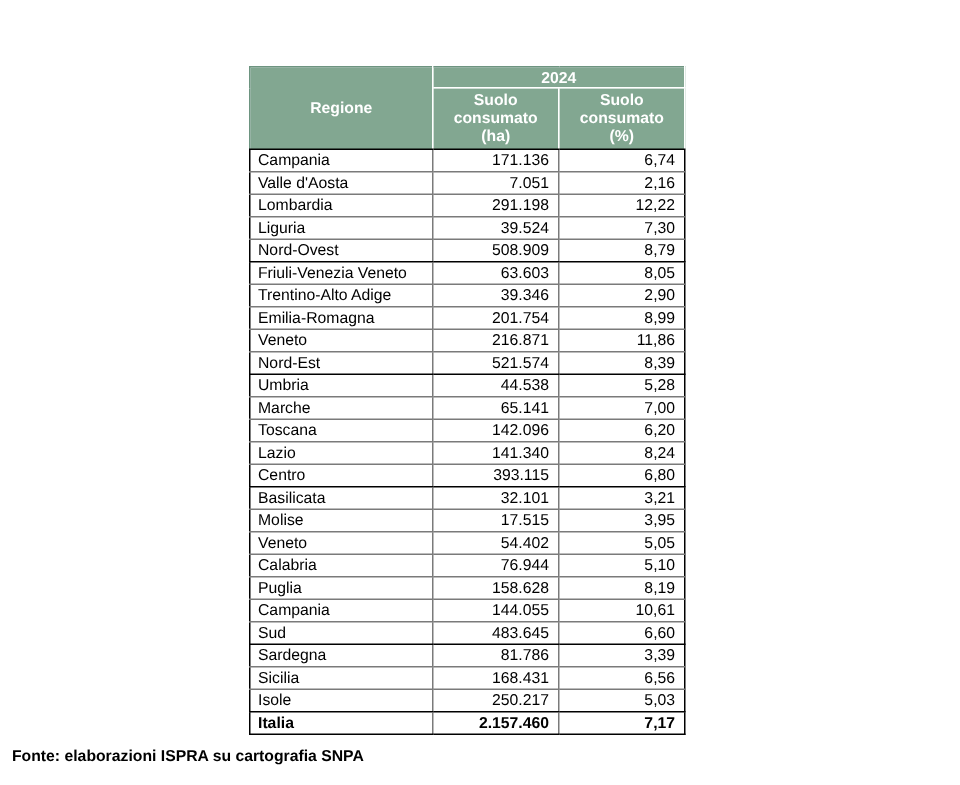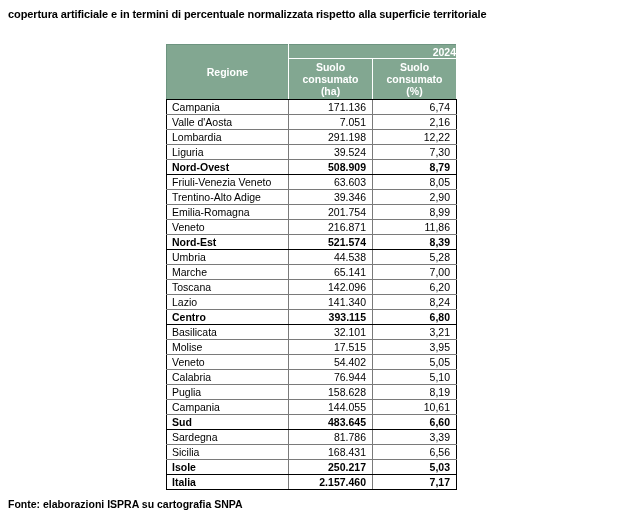--- a/index.html
+++ b/index.html
@@ -73,21 +73,20 @@
     border-top: 1px solid #6d9480;
     border-bottom: 1px solid #000000;
   }
   th.th-metric {
     height: 40px;
     border-bottom: 1px solid #000000;
     margin-top: 20px;
   }
   th.th-year.first-year {
     border-top: 1px solid #6d9480;
-    text-align: right;
   }
   th.th-metric .unit {
     display: block;
   }
 
   
   tbody td {
     height: 14px;
     line-height: 14px;
     border: 1px solid #7a7a7a;
@@ -99,21 +98,21 @@
   }
   tbody td.region {
     text-align: left;
     padding-left: 5px;
   }
   tbody td.num {
     text-align: right;
     padding-right: 6px;
   }
   tbody tr.aggregate td {
-    font-weight: bold;
+    font-weight: normal;
     border-top: 1px solid #000000;
     border-bottom: 1px solid #000000;
   }
   tbody tr.aggregate td.region { border-left: 1px solid #000000; }
   tbody tr.aggregate td.last  { border-right: 1px solid #000000; }
   tbody tr.total td {
     font-weight: bold;
     border-top: 1px solid #000000;
     border-bottom: 1px solid #000000;
   }
@@ -131,21 +130,20 @@
     top: 497px;
     font-size: 10.5px;
     font-weight: bold;
     line-height: 14px;
   }
 </style>
 </head>
 <body>
 
 <div id="table-caption">
-  <span class="cap-line">copertura artificiale e in termini di percentuale normalizzata rispetto alla superficie territoriale</span>
 </div>
 
 <div id="table-wrapper">
   <table>
     <colgroup>
       <col class="c-region">
       <col class="c-ha">
       <col class="c-pct">
     </colgroup>
     <thead>

